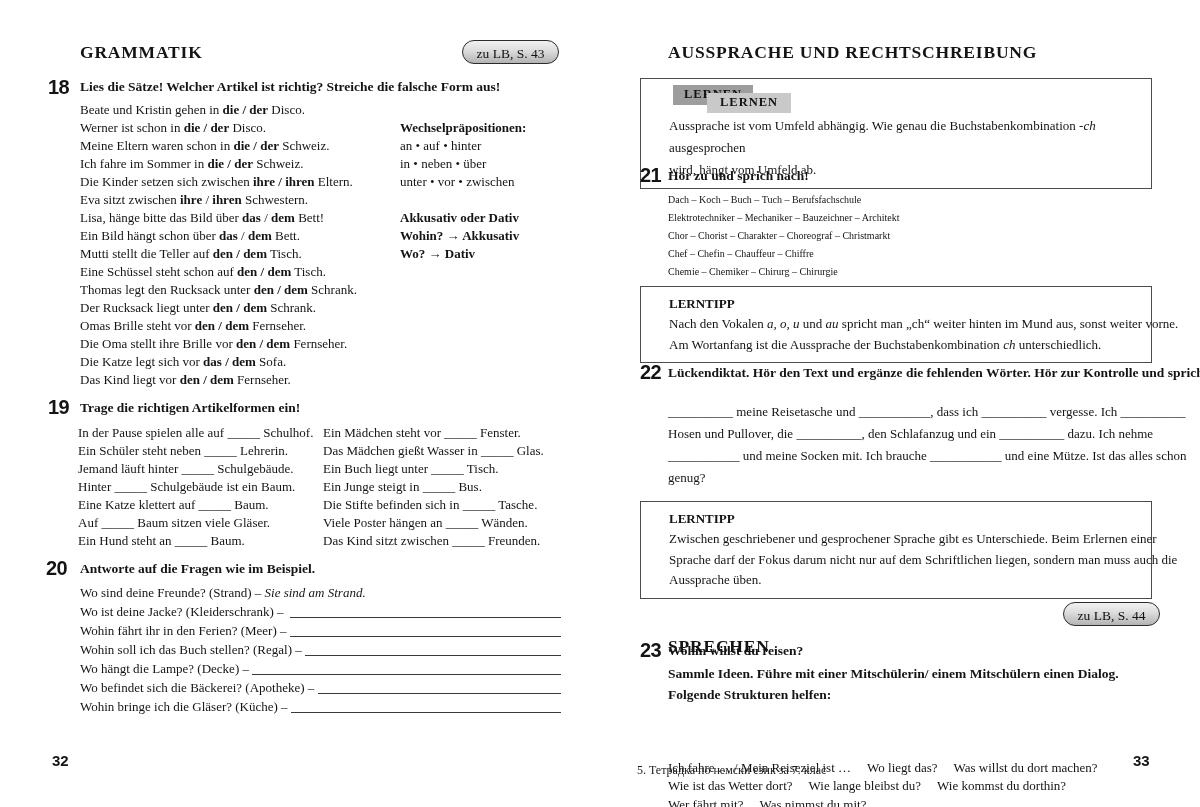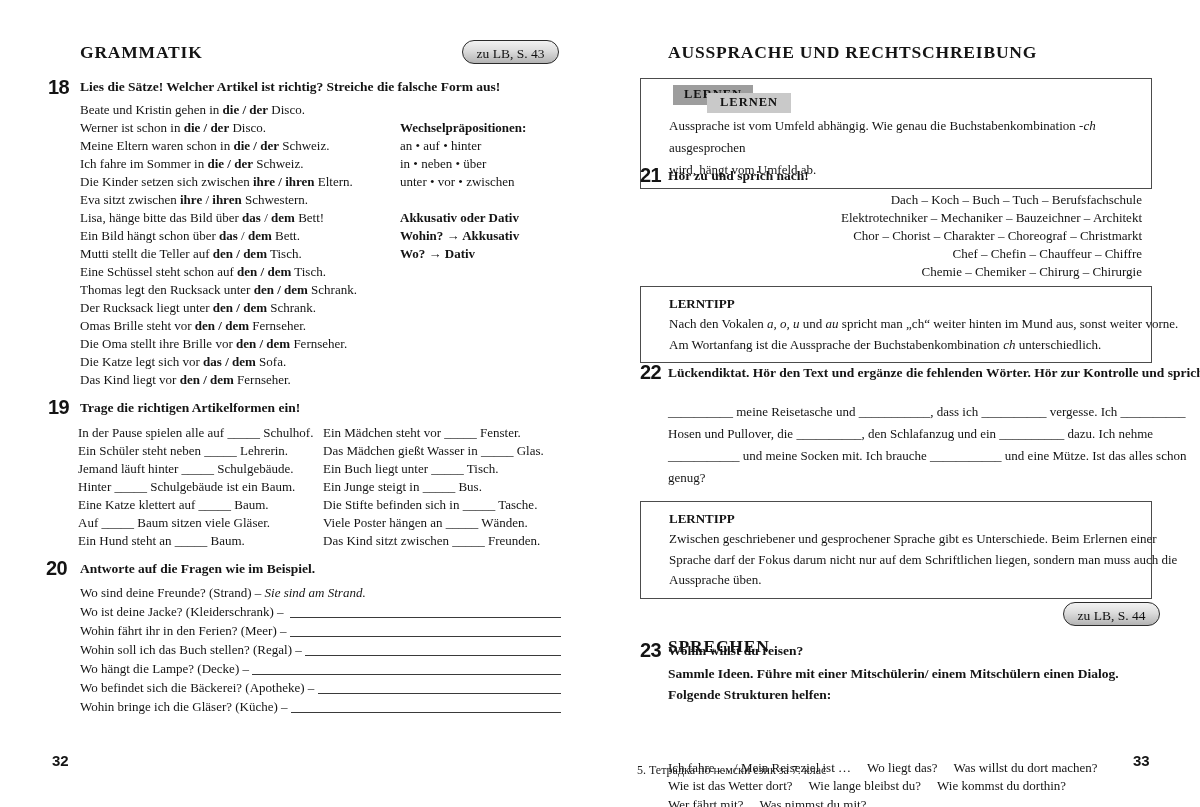--- a/index.html
+++ b/index.html
@@ -39,21 +39,21 @@
             background:#fff; padding:7px 14px 7px 28px; }
   .tipbox .tip-title { font-weight:bold; font-size:13px; line-height:20px; }
   .tipbox .tip-line { font-size:13px; line-height:20.5px; white-space:nowrap; }
 
   .lernen-badges { position:relative; height:30px; }
   .lernen-b1 { position:absolute; left:4px; top:0; background:#9d9d9d; padding:2px 11px 3px;
                font-weight:bold; font-size:12.5px; letter-spacing:1px; color:#111; }
   .lernen-b2 { position:absolute; left:38px; top:8px; background:#c9c9c9; padding:2px 13px 3px;
                font-weight:bold; font-size:12.5px; letter-spacing:1px; color:#111; }
 
-  .center-lines { text-align:right; font-size:13px; line-height:18px; }
+  .center-lines { text-align:left; font-size:10px; line-height:18px; }
   .gap-lines { font-size:13px; line-height:22px; white-space:nowrap; }
   .bold-line { position:absolute; font-weight:bold; font-size:13.5px; white-space:nowrap; }
   .help-lines { font-size:13px; line-height:18.5px; white-space:pre; }
 
   .pg-num { position:absolute; font-family:"Liberation Sans", sans-serif; font-weight:bold; font-size:15px; }
   .footer-center { position:absolute; font-size:12px; color:#222; white-space:nowrap; }
 </style>
 </head>
 <body>
 

